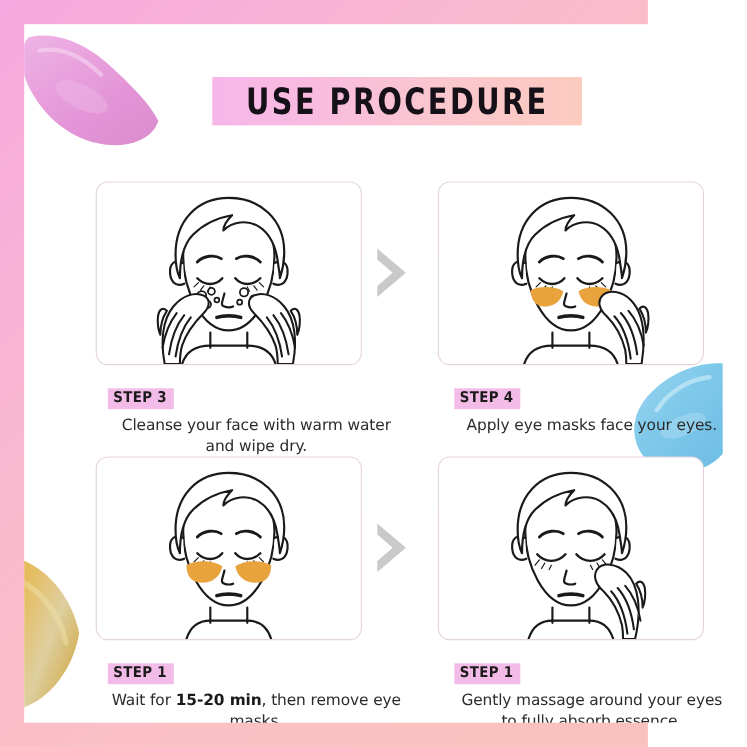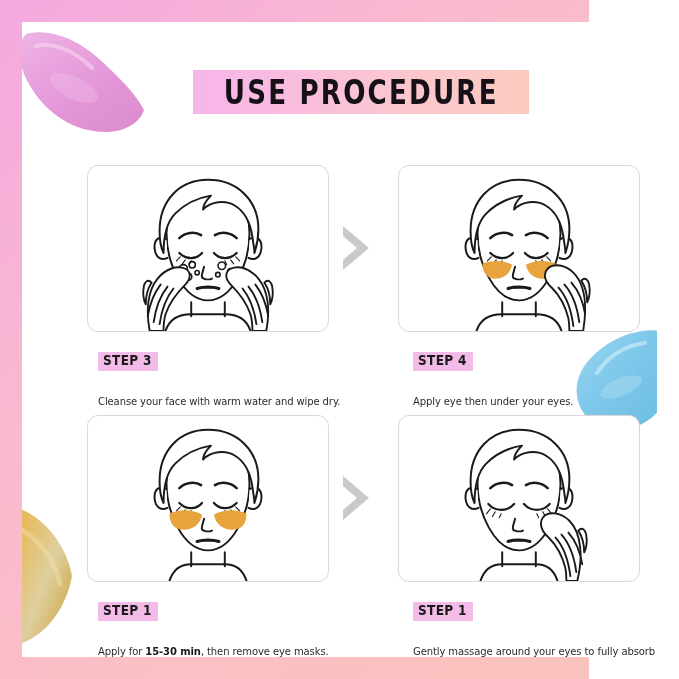--- a/index.html
+++ b/index.html
@@ -89,26 +89,27 @@
     background:#f3bbe8;
     color:#1b1b1b;
     font-family:"DejaVu Sans Condensed","Liberation Sans", sans-serif;
     font-size:13.5px;
     font-weight:bold;
     letter-spacing:0.3px;
     padding:1px 6px 2px 5px;
     line-height:1.15;
   }
   .step-text{
-    margin-top:24px;
+    margin-top:6px;
     font-family:"DejaVu Sans","Liberation Sans", sans-serif;
-    font-size:10px;
+    font-size:14px;
     line-height:1.42;
     color:#2b2b2b;
     letter-spacing:-0.1px;
+    text-align:center;
   }
   .step-text b{font-weight:bold;color:#1a1a1a;}
   .cap-wide{width:250px;}
 </style>
 </head>
 <body>
 
 <div id="stage">
   <div id="inner">
 
@@ -329,28 +330,28 @@
     <div class="caption" id="cap-1">
       <span class="step-badge">STEP 3</span>
       <div class="step-text">
         <span>Cleanse your face with warm water and wipe dry.</span><b></b><span></span>
       </div>
     </div>
 
     <div class="caption" id="cap-2">
       <span class="step-badge">STEP 4</span>
       <div class="step-text cap-wide">
-        <span>Apply eye then under your eyes.</span><b></b><span></span>
+        <span>Apply eye masks face your eyes.</span><b></b><span></span>
       </div>
     </div>
 
     <div class="caption" id="cap-3">
       <span class="step-badge">STEP 1</span>
       <div class="step-text">
-        <span>Apply for </span><b>15-30 min</b><span>, then remove eye masks.</span>
+        <span>Wait for </span><b>15-20 min</b><span>, then remove eye masks.</span>
       </div>
     </div>
 
     <div class="caption" id="cap-4">
       <span class="step-badge">STEP 1</span>
       <div class="step-text cap-wide">
         <span>Gently massage around your eyes to fully absorb essence.</span><b></b><span></span>
       </div>
     </div>
 

